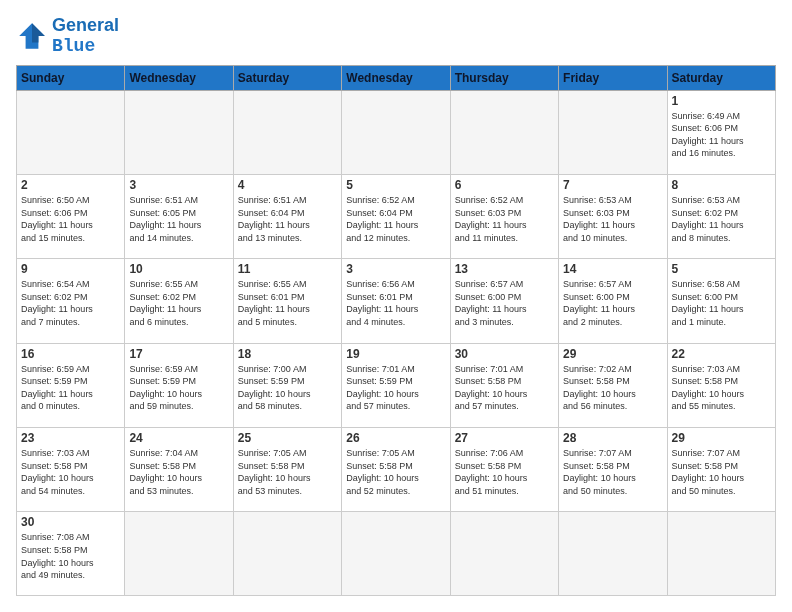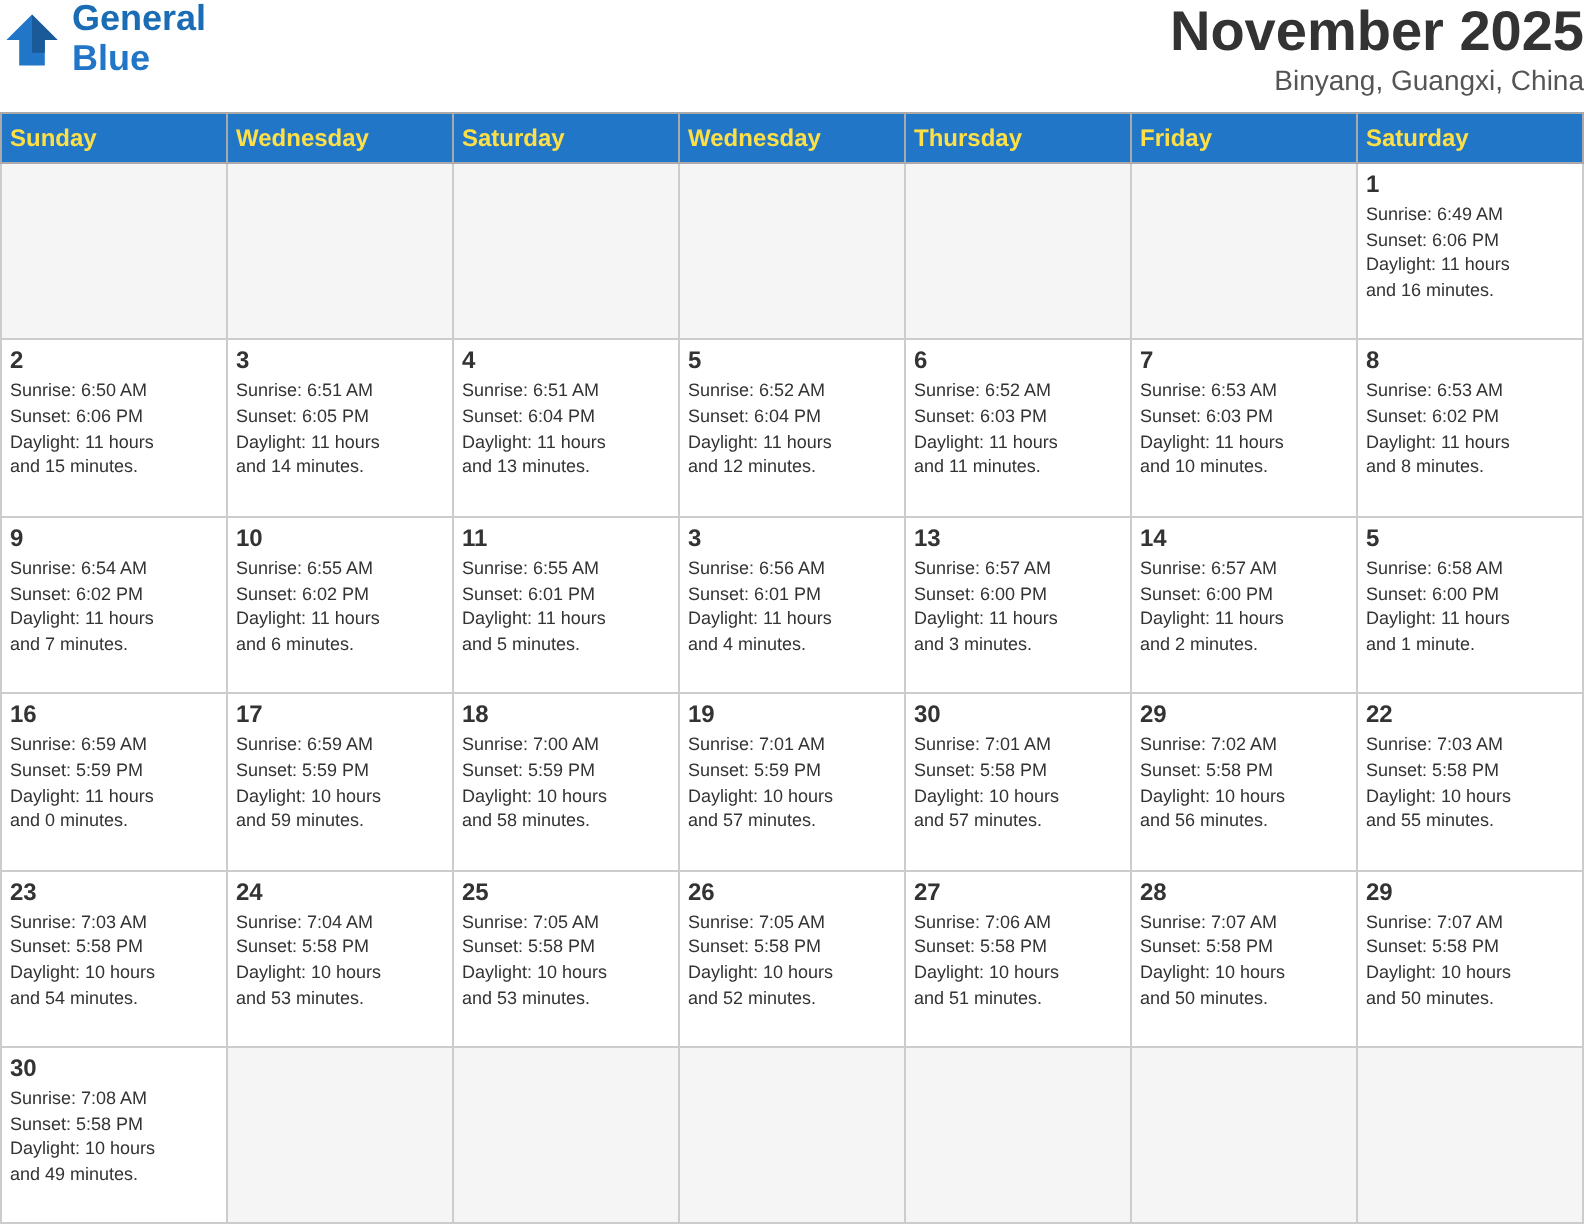--- a/index.html
+++ b/index.html
@@ -6,21 +6,21 @@
     body {
       width: 792px;
       height: 612px;
       font-family: Arial, sans-serif;
       background: #fff;
       overflow: hidden;
     }
     .page {
       width: 792px;
       height: 612px;
-      padding: 0;
+      padding: 16px;
       display: flex;
       flex-direction: column;
     }
     .header {
       display: flex;
       justify-content: space-between;
       align-items: flex-start;
       margin-bottom: 8px;
     }
     .logo {
@@ -55,21 +55,21 @@
     }
     .calendar {
       flex: 1;
       border: 1px solid #ccc;
       border-collapse: collapse;
       width: 100%;
       table-layout: fixed;
     }
     .calendar th {
       background-color: #2176c7;
-      color: #fde047;
+      color: #0f172a;
       font-size: 12px;
       font-weight: bold;
       padding: 5px 4px;
       text-align: left;
       border: 1px solid #aaa;
     }
     .calendar td {
       border: 1px solid #ccc;
       vertical-align: top;
       padding: 3px 4px;
@@ -103,26 +103,22 @@
 
 <div class="page">
   <div class="header">
     <div class="logo">
       <svg class="logo-icon" viewBox="0 0 40 40">
         <polygon points="20,4 36,20 28,20 28,36 12,36 12,20 4,20" fill="#2176c7"></polygon>
         <polygon points="20,4 36,20 28,20 28,28 20,28" fill="#1a5a99"></polygon>
       </svg>
       <div class="logo-text">
         <span>General</span><br>
-        <span style="color:#2176c7;">Blue</span>
+        <span style="color:#2176c7;font-family:Liberation Mono, monospace;">Blue</span>
       </div>
-    </div>
-    <div class="title-block">
-      <div class="month-title">November 2025</div>
-      <div class="location">Binyang, Guangxi, China</div>
     </div>
   </div>
 
   <table class="calendar">
     <thead>
       <tr>
         <th>Sunday</th>
         <th>Wednesday</th>
         <th>Saturday</th>
         <th>Wednesday</th>

